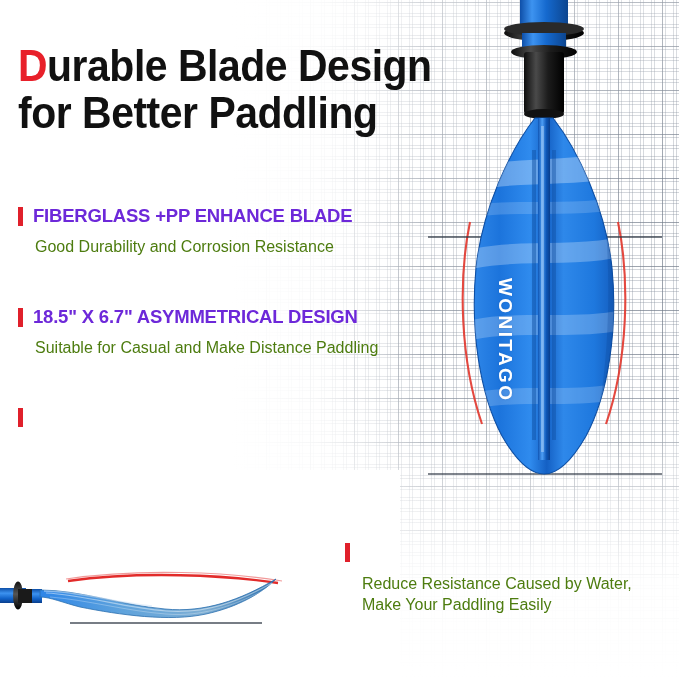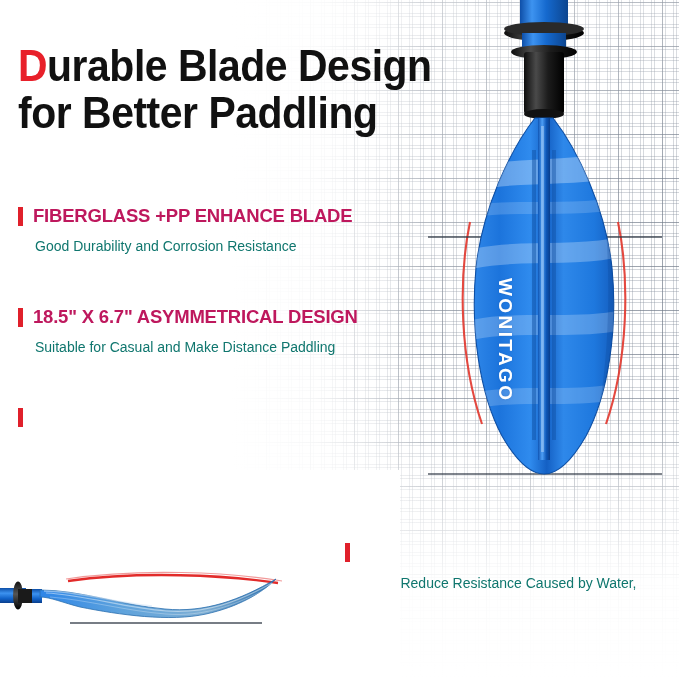--- a/index.html
+++ b/index.html
@@ -117,44 +117,44 @@
   }
   .bullet {
     flex: 0 0 auto;
     width: 5px;
     height: 19px;
     background: #E0202B;
   }
   .feature-title {
     font-size: 18.5px;
     font-weight: bold;
-    color: #be185d;
+    color: #6d28d9;
     letter-spacing: -0.2px;
     white-space: nowrap;
   }
   .feature-sub {
     margin-top: 9px;
     margin-left: 17px;
-    font-size: 14px;
-    color: #0f766e;
+    font-size: 16px;
+    color: #4d7c0f;
     line-height: 21px;
   }
   .feature-sub .sub-line { display: block; }
 
   #feature-1 { top: 205px; }
   #feature-2 { top: 306px; }
   #feature-3 { top: 408px; }
 
   #feature-4 {
     position: absolute;
     left: 345px;
     top: 543px;
     width: 330px;
   }
-  #feature-4 .feature-sub { margin-top: 11px; text-align: center; }
+  #feature-4 .feature-sub { margin-top: 11px; }
 
   
   .brand-mark {
     position: absolute;
     left: 516px;
     top: 278px;
     font-size: 19px;
     font-weight: bold;
     letter-spacing: 2.4px;
     color: #ffffff;
@@ -342,16 +342,17 @@
       <span class="bullet"></span>
     </div>
   </div>
 
   <div id="feature-4">
     <div class="feature-head">
       <span class="bullet"></span>
     </div>
     <div class="feature-sub">
       <span class="sub-line">Reduce Resistance Caused by Water,</span>
+      <span class="sub-line">Make Your Paddling Easily</span>
     </div>
   </div>
 
 </div>
 
 </body></html>

